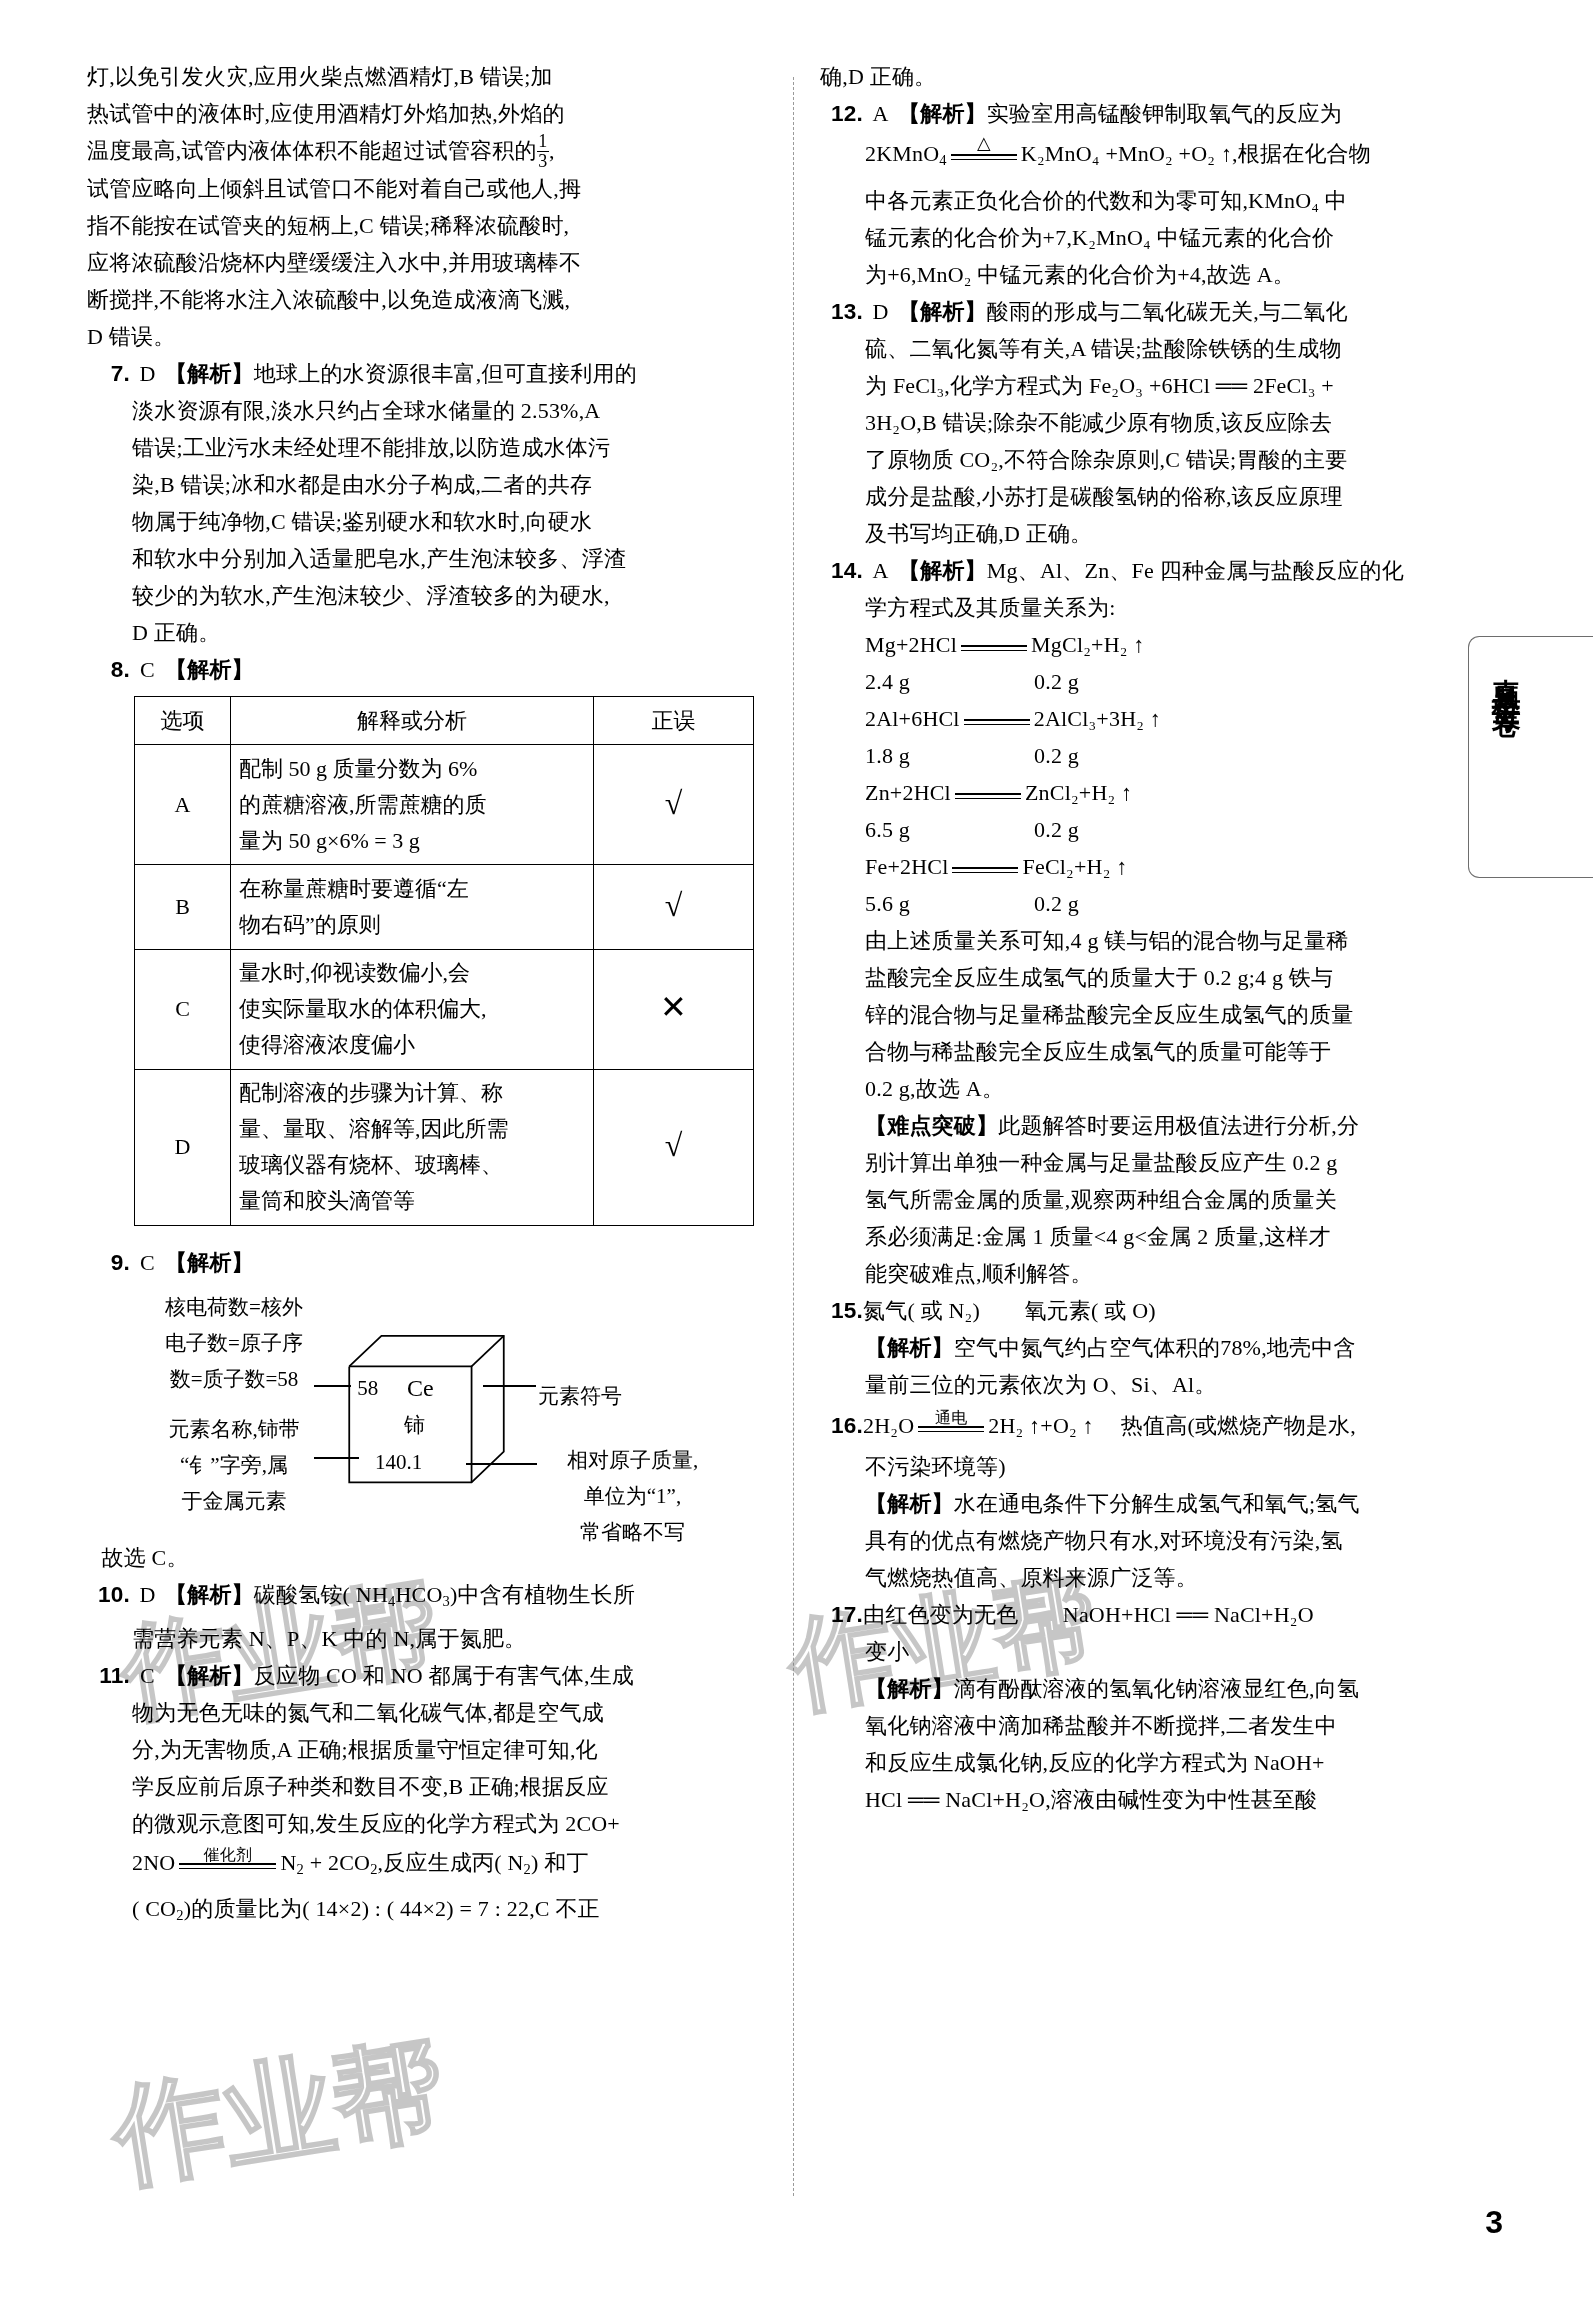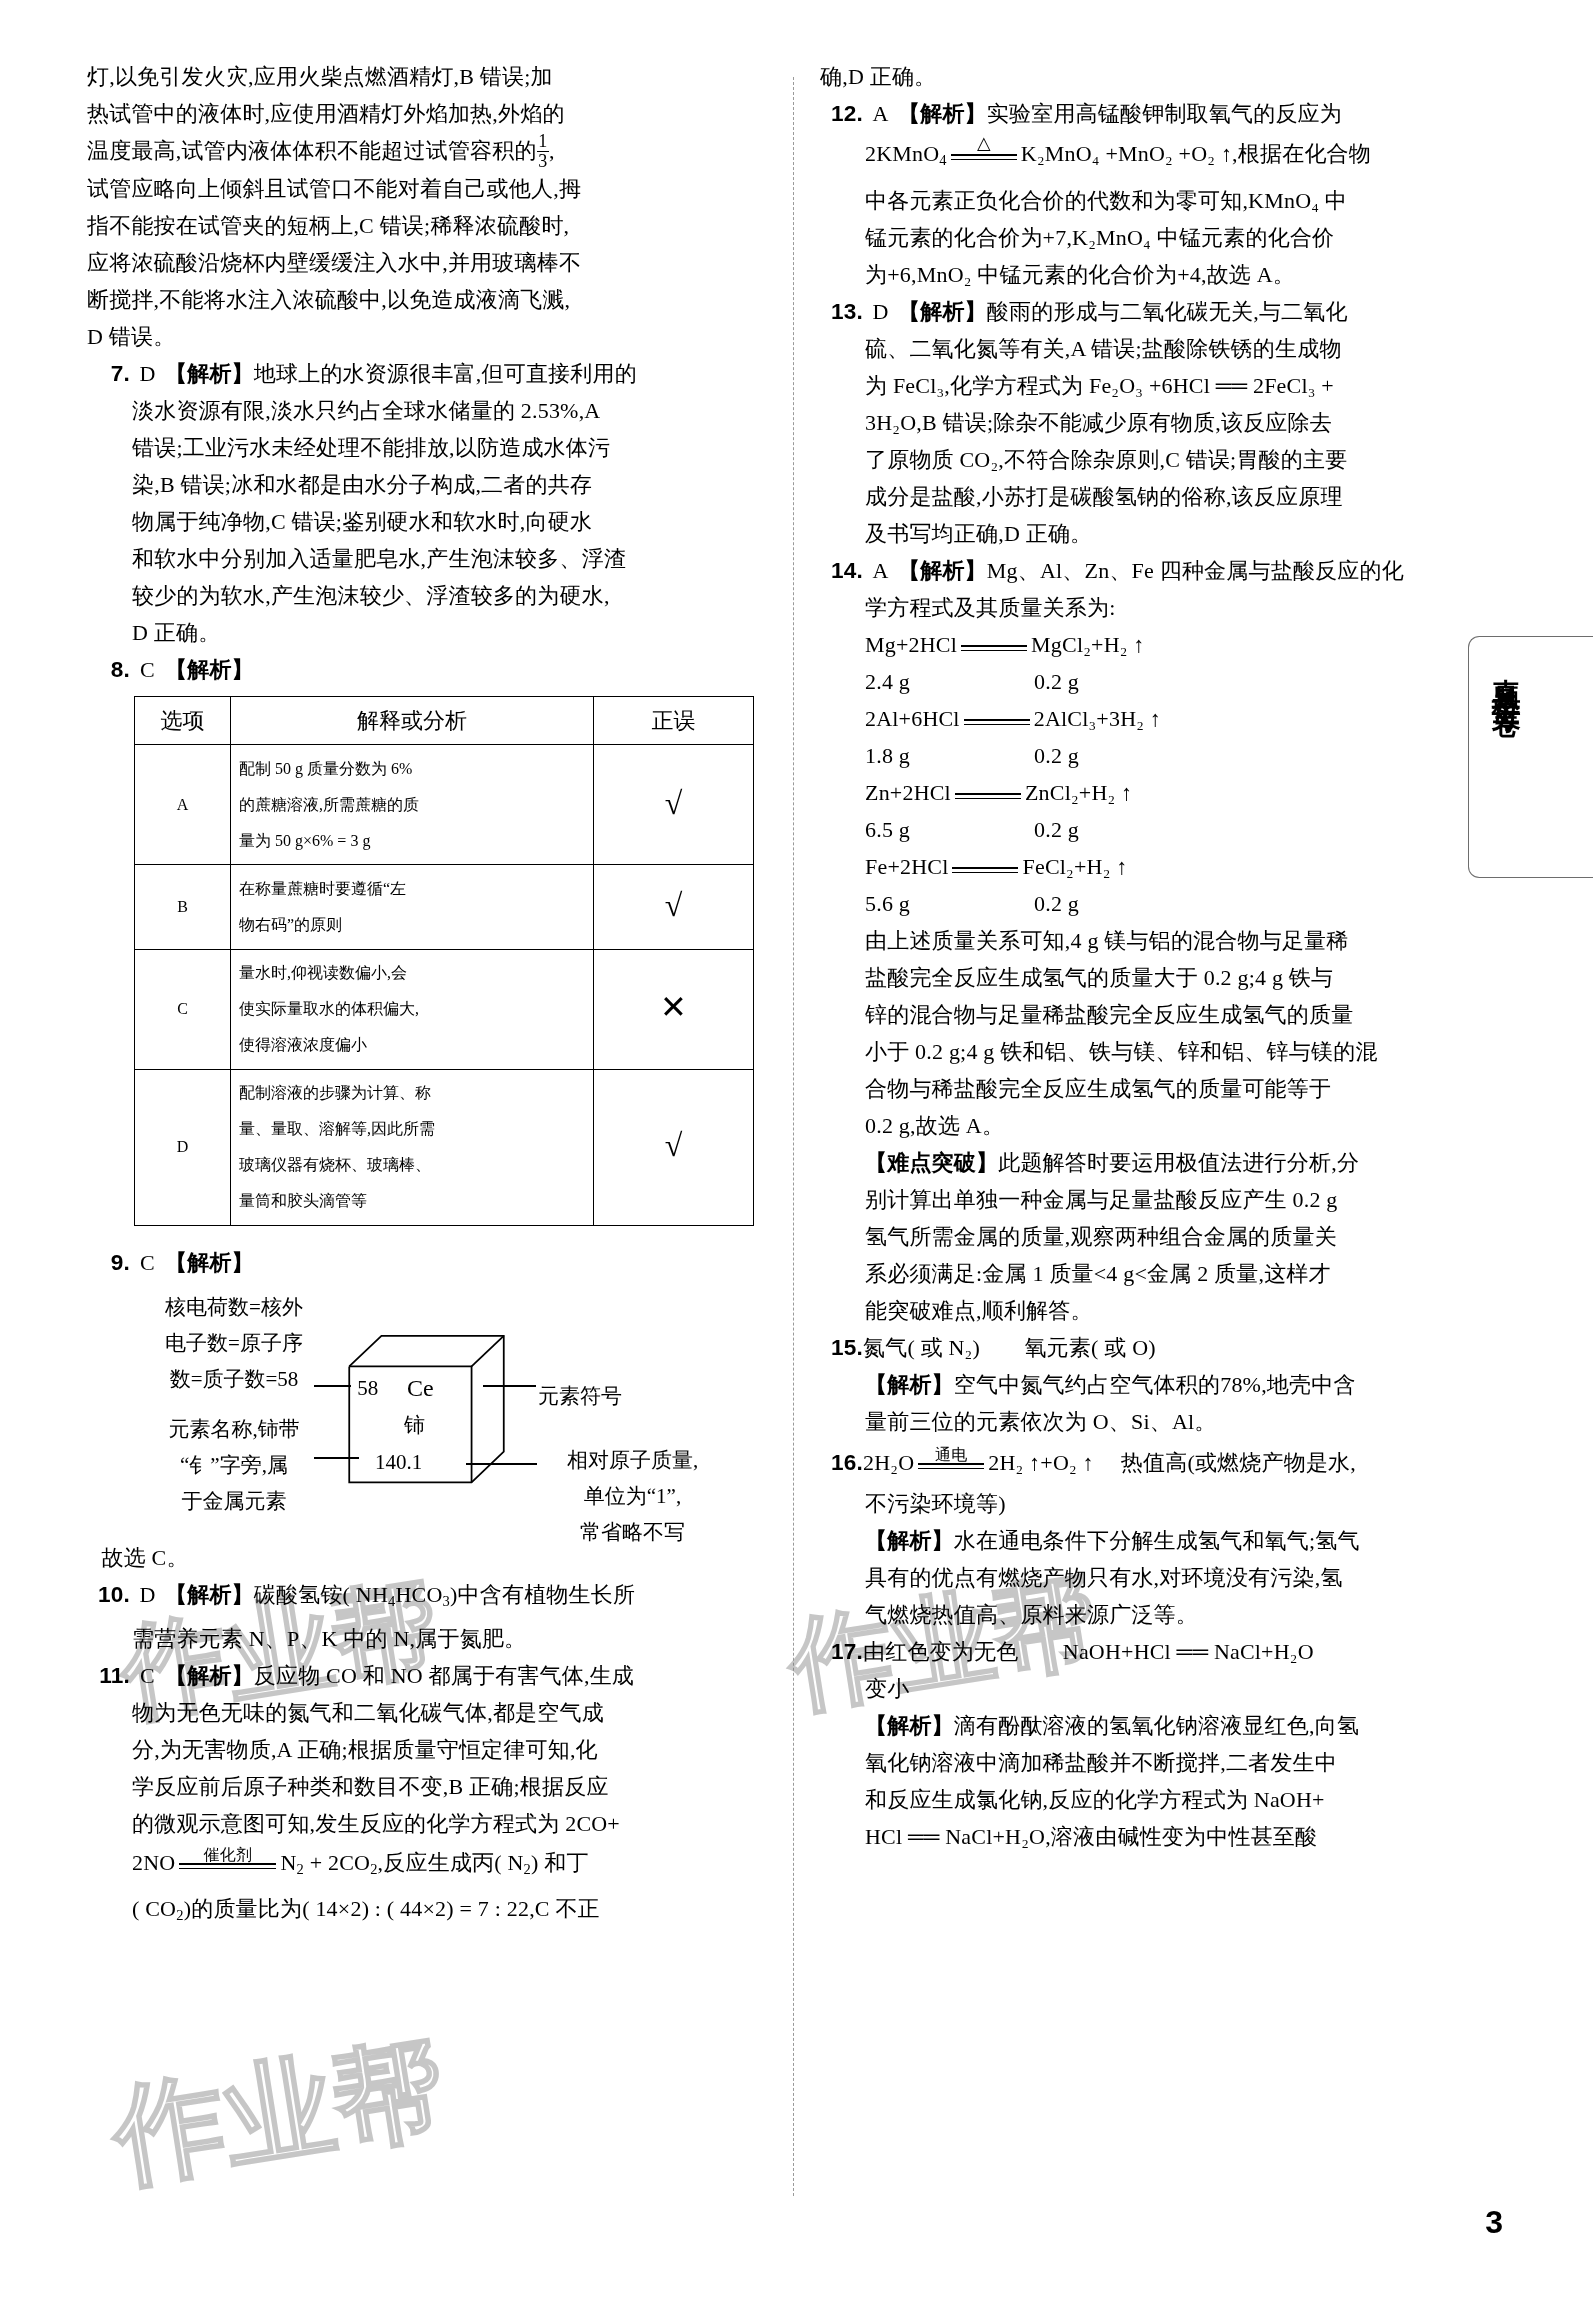--- a/index.html
+++ b/index.html
@@ -54,21 +54,21 @@
   
   table.t8{
     border-collapse:collapse;
     margin:8px 0 0 47px;
     width:593px;
     table-layout:fixed;
   }
   table.t8 td,table.t8 th{
     border:1.3px solid #000;
     font-weight:normal;
-    font-size:16px;
+    font-size:22px;
     line-height:36px;
     padding:5.6px 8px;
     vertical-align:middle;
   }
   table.t8 .c-opt{width:79px;text-align:center;}
   table.t8 .c-mid{width:346px;}
   table.t8 .c-tf{width:143px;text-align:center;font-size:27px;}
   table.t8 thead td{text-align:center;font-weight:normal;}
   table.t8 .hdr{font-size:22px;}
   .chk{font-size:32px;line-height:1;}
@@ -330,21 +330,20 @@
       <p class="line ind">
         <span>Fe+2HCl</span><span class="eqr"></span><span>FeCl₂+H₂ ↑</span>
       </p>
       <p class="line ind">
         <span style="display:inline-block;width:169px">5.6 g</span><span>0.2 g</span>
       </p>
 
       <p class="line ind">由上述质量关系可知,4 g 镁与铝的混合物与足量稀</p>
       <p class="line ind">盐酸完全反应生成氢气的质量大于 0.2 g;4 g 铁与</p>
       <p class="line ind">锌的混合物与足量稀盐酸完全反应生成氢气的质量</p>
-      <p class="line ind">小于 0.2 g;4 g 铁和铝、铁与镁、锌和铝、锌与镁的混</p>
       <p class="line ind">合物与稀盐酸完全反应生成氢气的质量可能等于</p>
       <p class="line ind">0.2 g,故选 A。</p>
 
       <p class="line ind">
         <span class="sol">【难点突破】</span><span>此题解答时要运用极值法进行分析,分</span>
       </p>
       <p class="line ind">别计算出单独一种金属与足量盐酸反应产生 0.2 g</p>
       <p class="line ind">氢气所需金属的质量,观察两种组合金属的质量关</p>
       <p class="line ind">系必须满足:金属 1 质量&lt;4 g&lt;金属 2 质量,这样才</p>
       <p class="line ind">能突破难点,顺利解答。</p>

